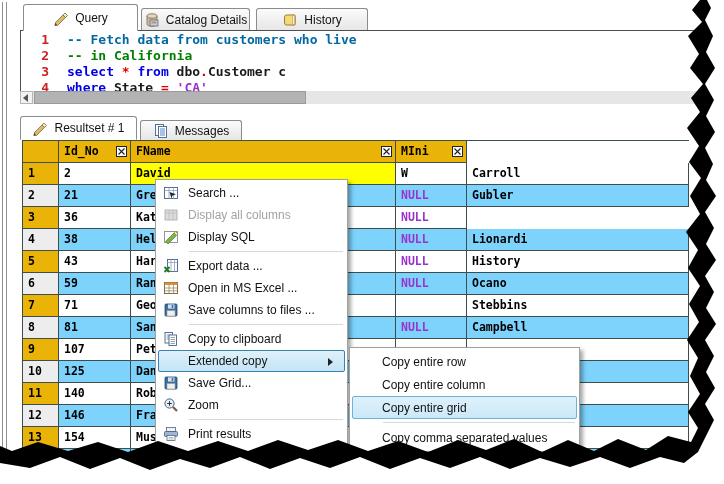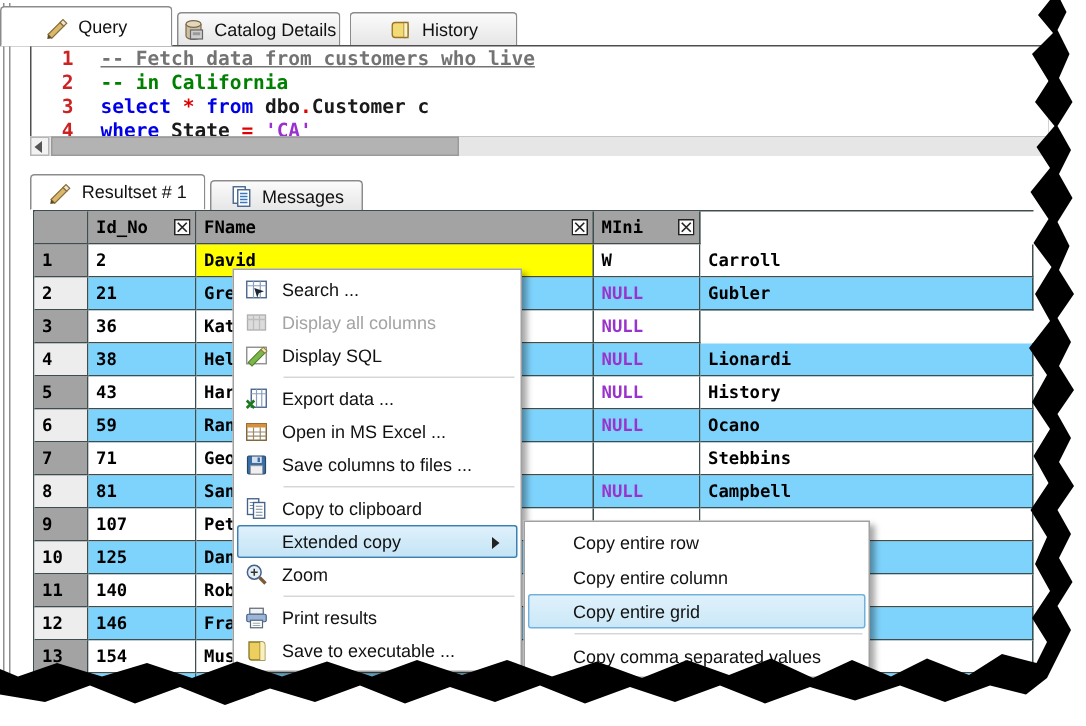--- a/index.html
+++ b/index.html
@@ -2,21 +2,21 @@
 <html><head>
 <meta charset="utf-8">
 <style>
   html,body{margin:0;padding:0;background:#fff;}
   #canvas{position:relative;width:724px;height:484px;background:#fff;overflow:hidden;
           font-family:"Liberation Sans",sans-serif;}
   .win-edge{position:absolute;top:2px;width:1px;height:452px;background:#8f8f8f;}
 
   
   .tabbar{position:absolute;display:flex;align-items:flex-end;border-bottom:1px solid #8b8b8b;}
-  #top-tabbar{left:0;top:4px;width:686px;height:26px;}
+  #top-tabbar{left:23px;top:4px;width:686px;height:26px;}
   #result-tabbar{left:20px;top:117px;width:660px;height:23px;border-bottom:none;}
   .tab{display:flex;align-items:center;justify-content:center;gap:6px;
        height:21px;border:1px solid #8b8b8b;border-bottom:none;border-radius:3px 3px 0 0;
        background:linear-gradient(#fbfbfb,#e6e6e6);font-size:12px;color:#111;margin-right:3px;}
   .tab.active{height:25px;background:#fff;position:relative;z-index:2;margin-bottom:-1px;
        border-bottom:1px solid #fff;}
   #result-tabbar .tab{height:19px;}
   #result-tabbar .tab.active{height:22px;margin-bottom:0;border-bottom:1px solid #fff;}
   .tab .ticon{width:16px;height:16px;display:inline-block;}
 
@@ -37,21 +37,21 @@
   #hscroll .thumb{position:absolute;left:14px;top:0;width:272px;height:13px;background:#b3b3b3;
       border:1px solid #9a9a9a;box-sizing:border-box;}
 
   
   #grid{position:absolute;left:22px;top:140px;width:666px;
       font-family:"DejaVu Sans Mono","Liberation Mono",monospace;font-size:11.5px;font-weight:bold;
       border-left:1px solid #3e4e4e;border-top:1px solid #3e4e4e;}
   .grow{display:flex;height:22px;box-sizing:border-box;}
   .gcell{box-sizing:border-box;border-right:1px solid #3e4e4e;border-bottom:1px solid #3e4e4e;
       padding:3px 0 0 5px;white-space:nowrap;overflow:hidden;position:relative;background:#fff;}
-  .gcell.hdr,.gcell.rowhdr{background:#a3a3a3;}
+  .gcell.hdr,.gcell.rowhdr{background:#eab308;}
   .grow.shade .gcell{background:#7dd3fc;}
   .grow.shade .gcell.rowhdr{background:#ededed;}
   .gcell.sel{background:#ffff00 !important;}
   .gcell .nullv{font-weight:bold;}
   .closebox{position:absolute;right:3px;top:5px;width:11px;height:11px;}
 
   
   .menu{position:absolute;background:#fff;border:1px solid #a0a0a0;box-sizing:border-box;
       box-shadow:3px 3px 4px rgba(0,0,0,.35);padding:2px;font-size:12px;color:#111;z-index:20;}
   #context-menu{left:155px;top:179px;width:193px;}
@@ -104,21 +104,21 @@
             <path d="M10.5 3 h2.5 v10 h-2.5" fill="#fdf3c6" stroke="#97732a" stroke-width="0.9"></path>
           </svg></span>
       <span>History</span>
     </div>
   </div>
 
   <div id="sql-editor">
     <div id="editor-lines">
         <div class="ed-line">
           <span class="ed-num" style="color: rgb(204, 34, 34);">1</span>
-          <span><span class="seg-comment" style="color: #737373; text-decoration: underline;">-- Fetch data from customers who live</span></span>
+          <span><span class="seg-comment" style="color: #0369a1;">-- Fetch data from customers who live</span></span>
         </div>
         <div class="ed-line">
           <span class="ed-num" style="color: rgb(204, 34, 34);">2</span>
           <span><span class="seg-comment" style="color: rgb(0, 128, 0);">-- in California</span></span>
         </div>
         <div class="ed-line">
           <span class="ed-num" style="color: rgb(204, 34, 34);">3</span>
           <span><span class="seg-keyword" style="color: rgb(0, 0, 230);">select</span><span class="seg-plain"> </span><span class="seg-operator" style="color: rgb(224, 0, 0);">*</span><span class="seg-plain"> </span><span class="seg-keyword" style="color: rgb(0, 0, 230);">from</span><span class="seg-plain"> dbo</span><span class="seg-operator" style="color: rgb(224, 0, 0);">.</span><span class="seg-plain">Customer c</span></span>
         </div>
         <div class="ed-line">
@@ -326,20 +326,29 @@
             <path d="M7.5 6.5 h4.5 M7.5 8.5 h4.5 M7.5 10.5 h4.5 M7.5 12.5 h4.5" stroke="#7a8a9a" stroke-width="0.8"></path>
           </svg></span>
         <span class="mlabel">Copy to clipboard</span>
       </div>
       <div class="mitem noicon hl">
         <span class="mlabel">Extended copy</span>
         <span class="subarrow"></span>
       </div>
       <div class="mitem">
         <span class="micon"><svg viewBox="0 0 16 16" width="16" height="16">
+            <rect x="2" y="2" width="12" height="12" rx="1" fill="#3a6ea5" stroke="#24486b" stroke-width="0.8"></rect>
+            <rect x="5" y="2.4" width="6.5" height="4.2" fill="#d7e0ec"></rect>
+            <rect x="8.7" y="3" width="1.6" height="3" fill="#3a6ea5"></rect>
+            <rect x="4" y="8.5" width="8" height="5.5" fill="#efefef" stroke="#9a9a9a" stroke-width="0.6"></rect>
+          </svg></span>
+        <span class="mlabel">Save Grid...</span>
+      </div>
+      <div class="mitem">
+        <span class="micon"><svg viewBox="0 0 16 16" width="16" height="16">
             <circle cx="6.5" cy="6.5" r="4.6" fill="#e4eef5" stroke="#44618b" stroke-width="1"></circle>
             <path d="M4.2 6.5 h4.6 M6.5 4.2 v4.6" stroke="#333" stroke-width="1"></path>
             <path d="M10 10 L14 14" stroke="#7a5a3a" stroke-width="2.2"></path>
           </svg></span>
         <span class="mlabel">Zoom</span>
       </div>
       <div class="msep"></div>
       <div class="mitem">
         <span class="micon"><svg viewBox="0 0 16 16" width="16" height="16">
             <rect x="3.5" y="1.5" width="9" height="4" fill="#f2f2f2" stroke="#55687a" stroke-width="0.8"></rect>

